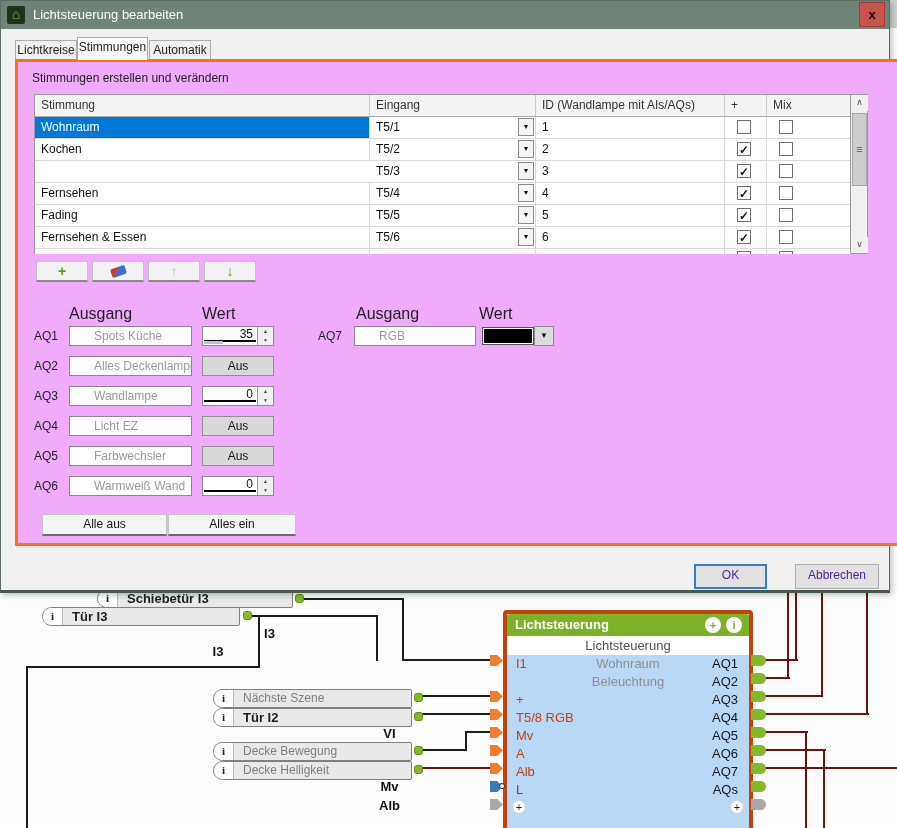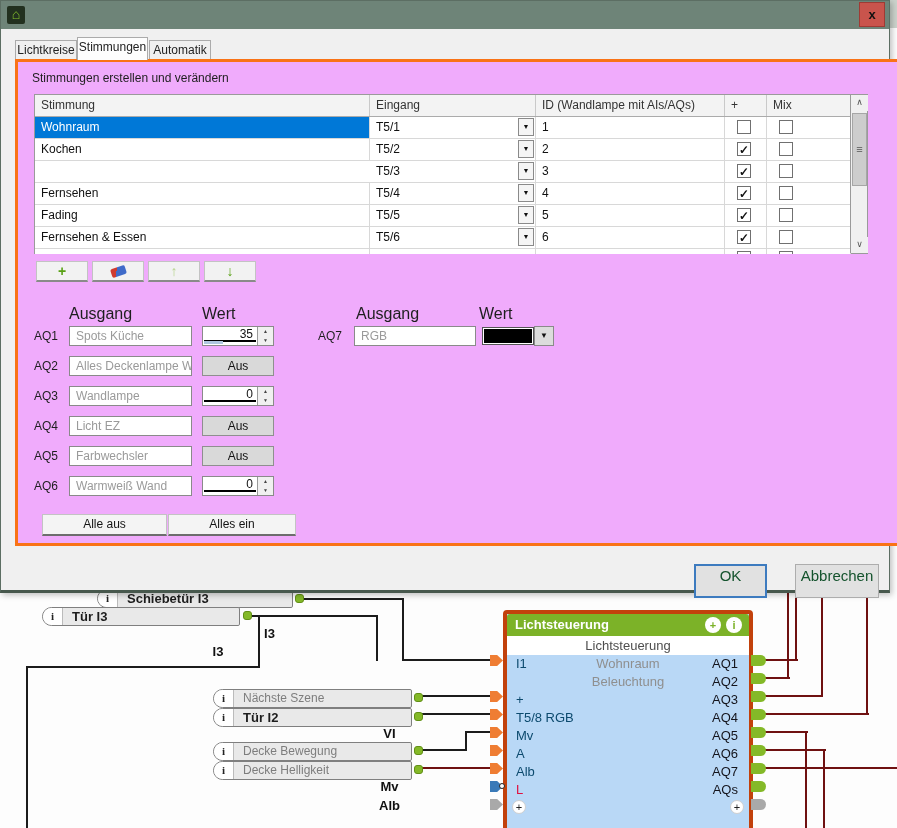--- a/index.html
+++ b/index.html
@@ -25,21 +25,21 @@
 
   .block { position:absolute; left:503px; top:610px; width:250px; height:256px; z-index:2;
            border:4px solid #c2410c; border-radius:4px; background:#b9d8f6; }
   .bheader { position:absolute; left:0; top:0; right:0; height:22px; background:#7cb228; border-radius:3px 3px 0 0;
              color:#fff; font-weight:bold; font-size:13px; line-height:22px; padding-left:8px;}
   .hicon { position:absolute; top:3px; width:16px; height:16px; background:#fff; border-radius:50%;
            color:#7cb228; font-weight:bold; text-align:center; line-height:16px; font-size:11px;}
   .bsub { position:absolute; left:0; top:22px; right:0; height:19px; background:#fff; text-align:center;
           font-size:13px; color:#4e4e4e; line-height:19px;}
   .brow { position:absolute; left:0; right:0; height:18px; font-size:13px; line-height:18px;}
-  .bl { position:absolute; left:9px; color:#0c4a6e;}
+  .bl { position:absolute; left:9px; color:#c2410c;}
   .br { position:absolute; right:11px; color:#14141c;}
   .bc { position:absolute; left:0; right:0; text-align:center; color:#8f8f8f;}
   .bl.lred { color:#e01040; }
   .plusc { position:absolute; width:14px; height:14px; border-radius:50%; background:#fff; border:1px solid #cfcfcf;
            text-align:center; line-height:13px; font-size:11px; color:#222; z-index:3;}
   .inconn { position:absolute; width:13px; height:11px; background:#ef7d33; z-index:3;
             clip-path:polygon(0 0,55% 0,100% 50%,55% 100%,0 100%);}
   .inconn.blue { background:#3a7ab8; }
   .inconn.gray { background:#a9a9a9; }
   .outconn { position:absolute; width:15px; height:11px; background:#84b928; border-radius:0 6px 6px 0; z-index:3;}
@@ -92,39 +92,39 @@
              border-bottom:2px solid #8a8a8a; text-align:center; cursor:pointer;}
   .toolbtn .g { font-weight:bold; font-size:14px; line-height:18px; display:inline-block;}
   .g.green { color:#58a014; } .g.pale { color:#b8d48e; }
   .eraser { display:inline-block; width:15px; height:9px; margin-top:5px; border-radius:2px;
             background:linear-gradient(115deg,#cf3b30 38%,#3f6bc9 38%); transform:rotate(-18deg);}
 
   
   .flabel { position:absolute; font-size:16px; color:#1e1e1e;}
   .aqport { position:absolute; font-size:12px; color:#1e1e1e; width:34px;}
   .afield { position:absolute; width:123px; height:20px; background:#fff; border:1px solid #8a8a8a;
-            font-size:12px; color:#9a9a9a; line-height:18px; padding-left:6px; white-space:nowrap; overflow:hidden;}
+            font-size:12px; color:#9a9a9a; line-height:18px; padding-left:24px; white-space:nowrap; overflow:hidden;}
   .spin { position:absolute; width:72px; height:20px; background:#fff; border:1px solid #8a8a8a;}
   .spinval { position:absolute; right:20px; top:0; font-size:12px; color:#111; line-height:14px;}
   .underln { position:absolute; left:1px; right:17px; top:13px; height:2px; background:#000;}
   .trackarea { position:absolute; left:1px; right:17px; bottom:1px; height:3px;}
   .fillbar { position:absolute; left:0; top:0; height:3px; background:#aec6e0;}
   .spinbtns { position:absolute; right:0; top:0; width:16px; height:18px; border-left:1px solid #9a9a9a;}
   .spb { position:absolute; left:0; width:15px; height:9px; background:#f0f0f0; text-align:center; font-size:5px;
          color:#444; line-height:9px; cursor:pointer;}
   .ausbtn { position:absolute; width:72px; height:20px; background:#d9d9d9; border:1px solid #8f8f8f;
             text-align:center; font-size:12px; color:#141414; line-height:18px; cursor:pointer;}
   .bigbtn { position:absolute; height:22px; background:#f4f4f4; border:1px solid #c3c3c3; border-bottom:2px solid #6d6d6d;
             text-align:center; font-size:12px; color:#141414; line-height:19px; cursor:pointer;}
   .swatch { position:absolute; width:52px; height:18px; background:#000; border:1px solid #555; box-shadow:inset 0 0 0 1px #fff;}
   .swarrow { position:absolute; width:20px; height:20px; background:#dcdcdc; border:1px solid #8a8a8a; text-align:center;
              font-size:8px; line-height:18px; color:#111; cursor:pointer;}
 
-  .winbtn { position:absolute; height:34px; background:#e1e1e1; border:1px solid #adadad; text-align:center;
-            font-size:15px; color:#14532d; line-height:21px; cursor:pointer;}
+  .winbtn { position:absolute; height:25px; background:#e1e1e1; border:1px solid #adadad; text-align:center;
+            font-size:12px; color:#4c1d95; line-height:21px; cursor:pointer;}
   .winbtn.focus { border:2px solid #3d7bbf; line-height:19px; }
 </style>
 </head>
 <body>
 
 <div class="screen">
 
   <div>
 
     <div class="wire" style="left:302px;top:598px;width:102px;height:2px"></div>
@@ -266,20 +266,21 @@
     <span class="outconn" style="left:751px;top:763px"></span>
     <span class="outconn" style="left:751px;top:781px"></span>
     <span class="outconn gray" style="left:751px;top:799px"></span>
   </div>
 
   <div class="abs" style="left:890px;top:0;width:7px;height:28px;background:#ccd3cc"></div>
 
   <div class="dialog">
     <div class="titlebar">
       <span class="appicon">⌂</span>
+      <span class="wtitle">Lichtsteuerung bearbeiten</span>
       <span class="closebtn">x</span>
     </div>
 
     <div class="tab" style="left:14px;width:62px">Lichtkreise</div>
     <div class="tab active" style="left:76px;width:71px">Stimmungen</div>
     <div class="tab" style="left:148px;width:62px">Automatik</div>
 
     <div class="tabpage">
       <div class="heading">Stimmungen erstellen und verändern</div>
 

